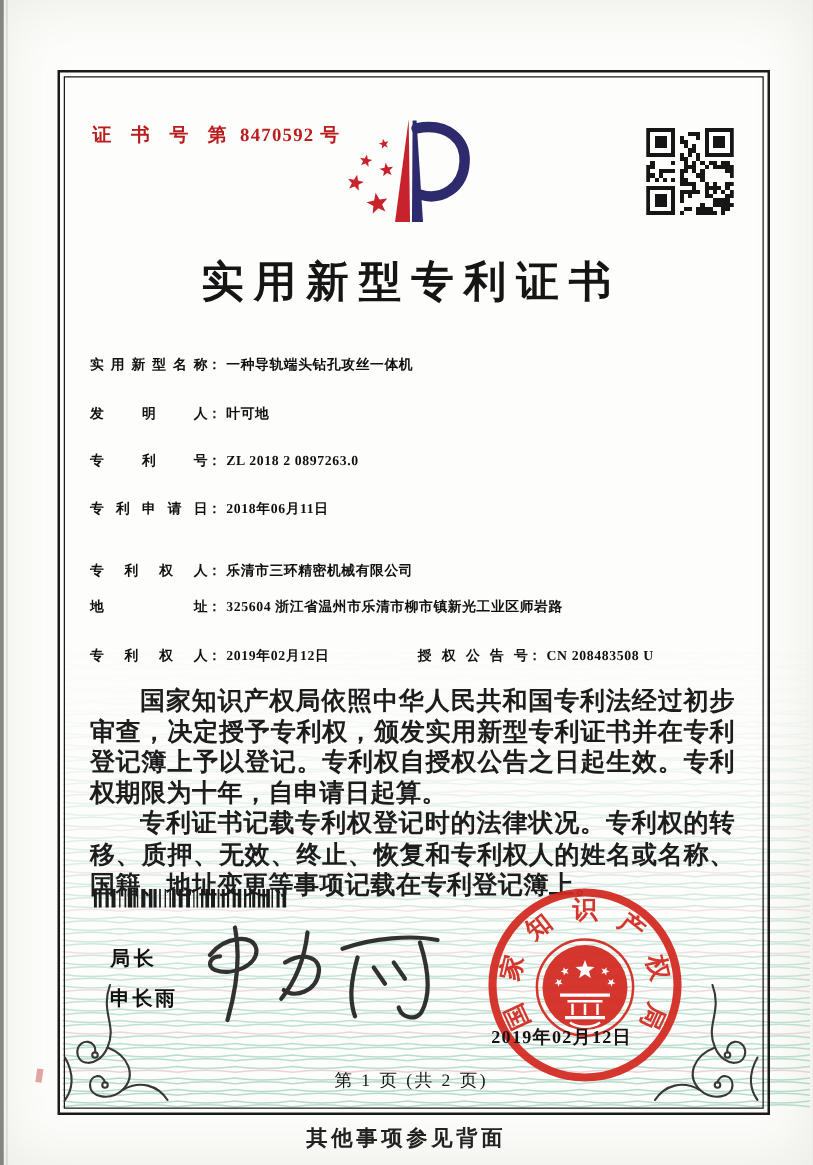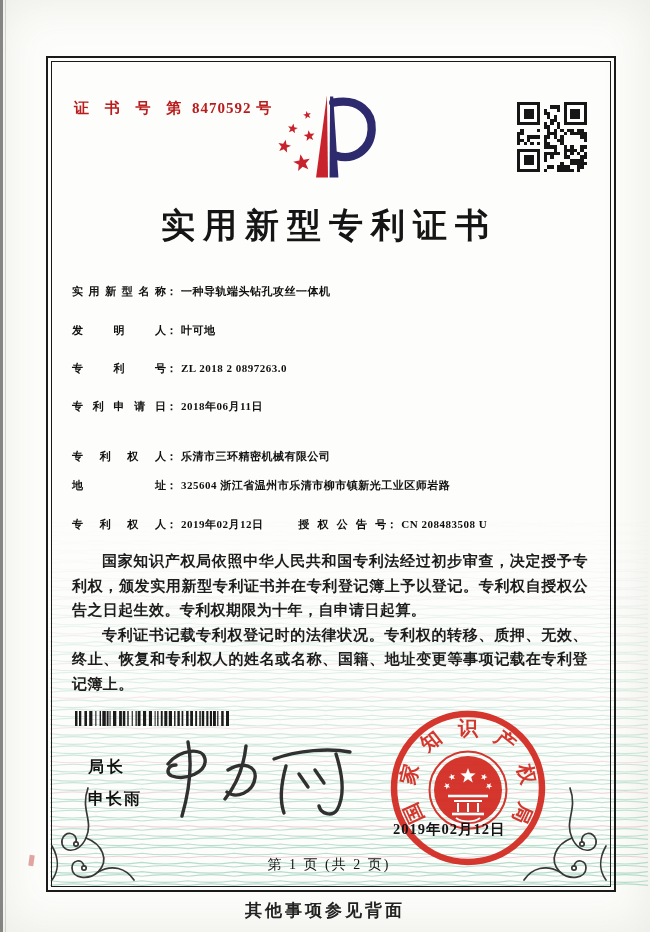--- a/index.html
+++ b/index.html
@@ -25,25 +25,25 @@
   .qr{position:absolute;left:517px;top:102px;width:70px;height:70px;}
   .title{position:absolute;left:46px;top:203px;width:566px;text-align:center;
     font-size:34px;font-weight:bold;color:#151515;letter-spacing:8px;}
   
   .fields{position:absolute;left:72px;top:284px;width:520px;color:#101010;}
   .frow{position:absolute;left:0;white-space:nowrap;font-size:11px;font-weight:bold;}
   .frow .lbl{display:inline-block;width:94px;text-align:justify;text-align-last:justify;vertical-align:top;}
   .frow .colon{display:inline-block;margin-right:4px;}
   .frow .val{letter-spacing:.5px;}
   .r0{top:0;}.r1{top:39px;}.r2{top:77px;}.r3{top:115px;}.r4{top:153px;margin-top:12px;}.r5{top:194px;}.r6{top:233px;}
-  .pair2{margin-left:32px;}
+  .pair2{margin-left:68px;}
   .pair2 .lbl{width:88px;}
   
   .paras{position:absolute;left:72px;top:549px;width:516px;color:#1d1d1d;}
-  .paras p{margin:0;font-size:15px;font-weight:bold;line-height:24.5px;text-indent:2em;text-align:justify;letter-spacing:.4px;}
+  .paras p{margin:0;font-size:20px;font-weight:bold;line-height:24.5px;text-indent:2em;text-align:justify;letter-spacing:.4px;}
   
   .barcode{position:absolute;left:75px;top:711px;width:154px;height:16px;}
   
   .officer{position:absolute;left:88px;top:757px;color:#111;font-size:16px;font-weight:bold;letter-spacing:3px;}
   .officer .name{display:block;margin-top:11px;letter-spacing:2px;}
   .signature{position:absolute;left:158px;top:736px;width:200px;height:90px;}
   
   .seal{position:absolute;left:386px;top:706px;width:164px;height:164px;opacity:.93;}
   .seal-date{position:absolute;left:393px;top:820px;width:170px;font-size:14.5px;font-weight:bold;color:#141414;letter-spacing:1px;white-space:nowrap;}
   

